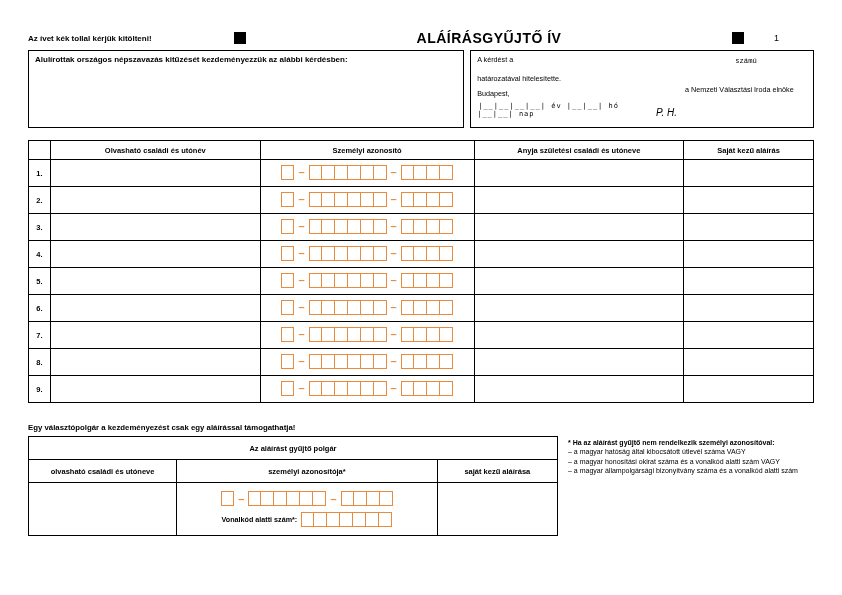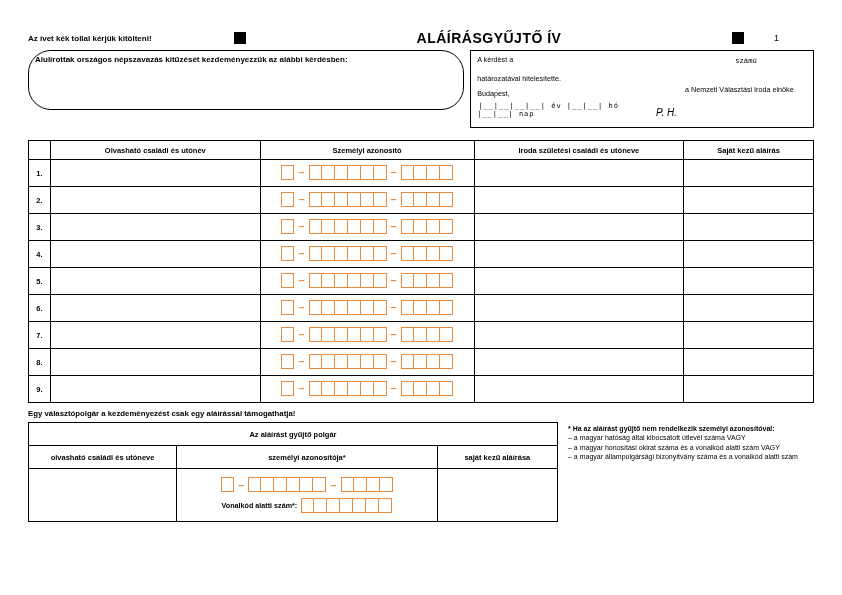--- a/index.html
+++ b/index.html
@@ -38,21 +38,21 @@
   }
   .topline .pnum { width: 40px; font-size: 9px; }
 
   .header-row { display: flex; gap: 6px; margin-bottom: 8px; }
   .box {
     border: 1px solid #000;
     box-sizing: border-box;
     padding: 4px 6px;
     position: relative;
   }
-  .box-left { flex: 1.28; height: 60px; border-radius: 23px; }
+  .box-left { flex: 1.28; height: 78px; }
   .box-left .bl-text { font-weight: bold; font-size: 8px; }
   .box-right { flex: 1; height: 78px; font-size: 7.2px; display:flex; }
   .br-main { flex:1; padding-right:4px; }
   .br-aside { width: 122px; padding-left:4px; padding-top:2px;}
   .br-aside .szamu { text-align:center; font-size:7.2px; margin-bottom:20px;font-family:Liberation Mono, monospace;}
   .dateboxes {
     display:inline-block;
     letter-spacing: 1px;
     font-family: monospace;
     font-size:7px;
@@ -87,21 +87,21 @@
   }
   .cellrow { display:flex; }
   .cell {
     width: 13px; height: 15px;
     border: 1.2px solid #e88b3e;
     box-sizing: border-box;
   }
   .cell + .cell { border-left: none; }
   .dash { color:#e88b3e; font-weight:bold; font-size:11px; padding:0 1px; }
 
-  .note1 { font-size: 7.8px; font-weight: bold; margin: 6px 0 4px 0; }
+  .note1 { font-size: 7.8px; font-weight: bold; margin: 20px 0 4px 0; }
 
   .bottom-row { display:flex; gap:10px; align-items:flex-start; }
   table.collector {
     border-collapse: collapse;
     width: 530px;
   }
   table.collector th, table.collector td {
     border: 1px solid #000;
     font-size: 7.5px;
     font-weight: bold;
@@ -165,21 +165,21 @@
         <col class="c1">
         <col class="c2">
         <col class="c3">
         <col class="c4">
       </colgroup>
     <thead>
       <tr>
         <th></th>
         <th>Olvasható családi és utónév</th>
         <th>Személyi azonosító</th>
-        <th>Iroda születési családi és utóneve</th>
+        <th>Anyja születési családi és utóneve</th>
         <th>Saját kezű aláírás</th>
       </tr>
     </thead>
     <tbody id="sig-body">
         <tr>
           <td>1.</td>
           <td></td>
           <td><span class="idgrid">
               <span class="cellrow">
                 <span class="cell"></span>

